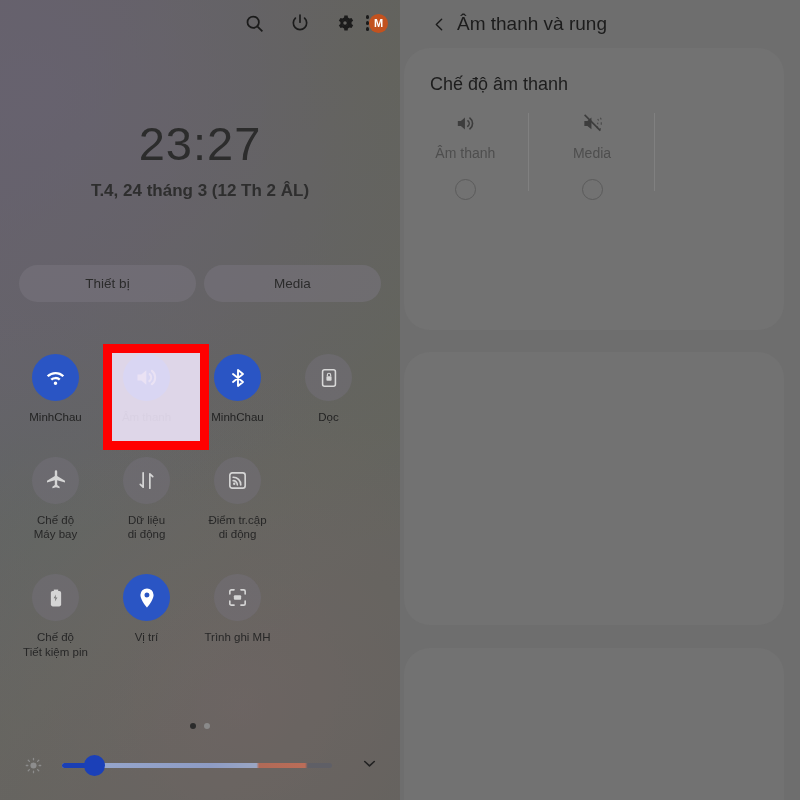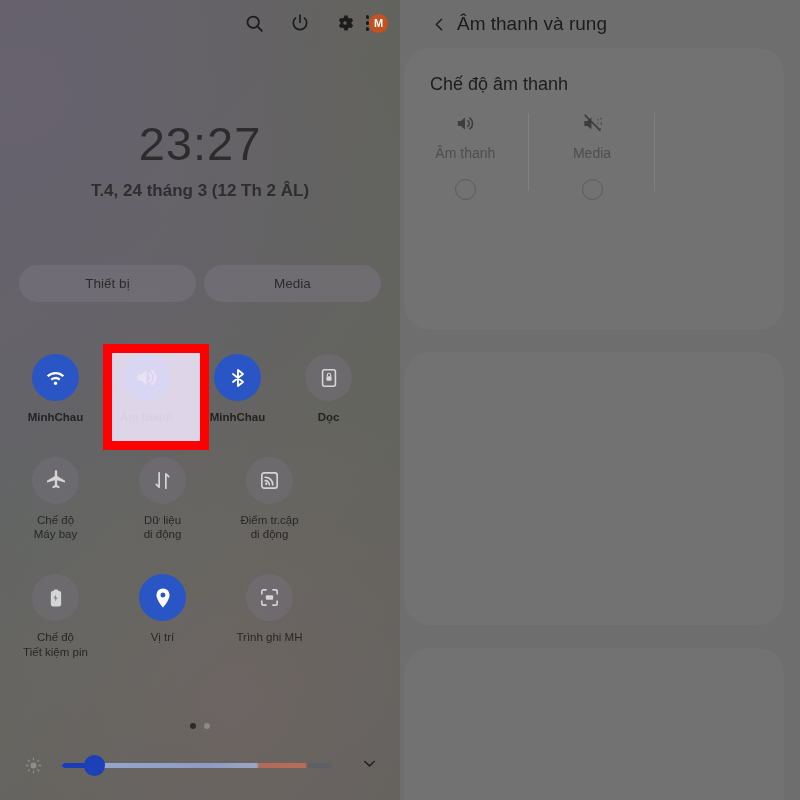--- a/index.html
+++ b/index.html
@@ -70,22 +70,22 @@
     width:47px;height:47px;border-radius:50%;
     background:rgba(115,112,120,0.55);
     display:flex;align-items:center;justify-content:center;
   }
   .tile-circle.on{ background:#2a55c4; }
   .tile-circle.hot{ background:#2a6af0; }
   .tile-label{
     margin-top:9px; font-size:11.5px; color:#272727; text-align:center;
     line-height:1.28; white-space:pre-line;
   }
-  .tile-row.r1 .tile-label{ color:#232323;font-weight:bold; }
-  .tile-row.r2, .tile-row.r3{ margin-top:28px;gap:16px; }
+  .tile-row.r1 .tile-label{ color:#232323; }
+  .tile-row.r2, .tile-row.r3{ margin-top:28px; }
 
   
   #hl-sound{
     position:absolute; left:103px; top:344px; width:106px; height:106px;
     border:9px solid #ff0000; z-index:5; pointer-events:none;
   }
   #hl-sound-fill{
     position:absolute; left:112px; top:353px; width:88px; height:88px;
     background:rgba(232,224,243,0.92); z-index:4;
   }

